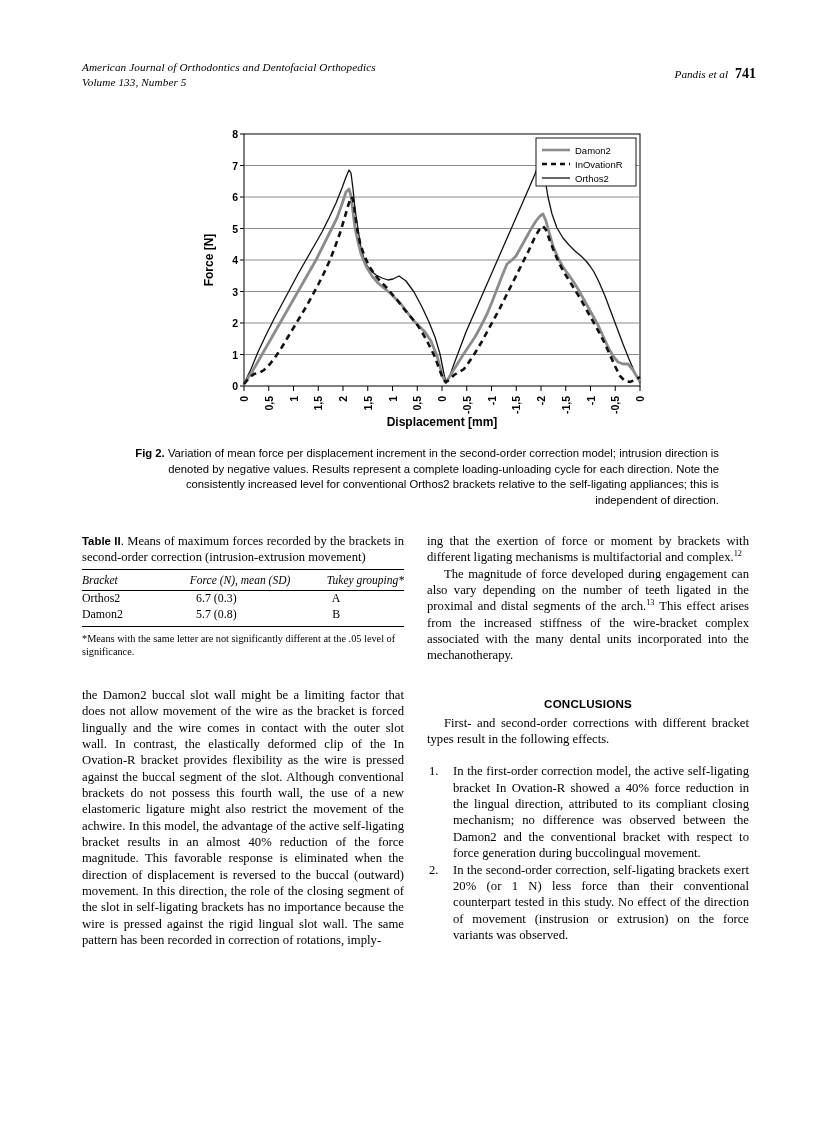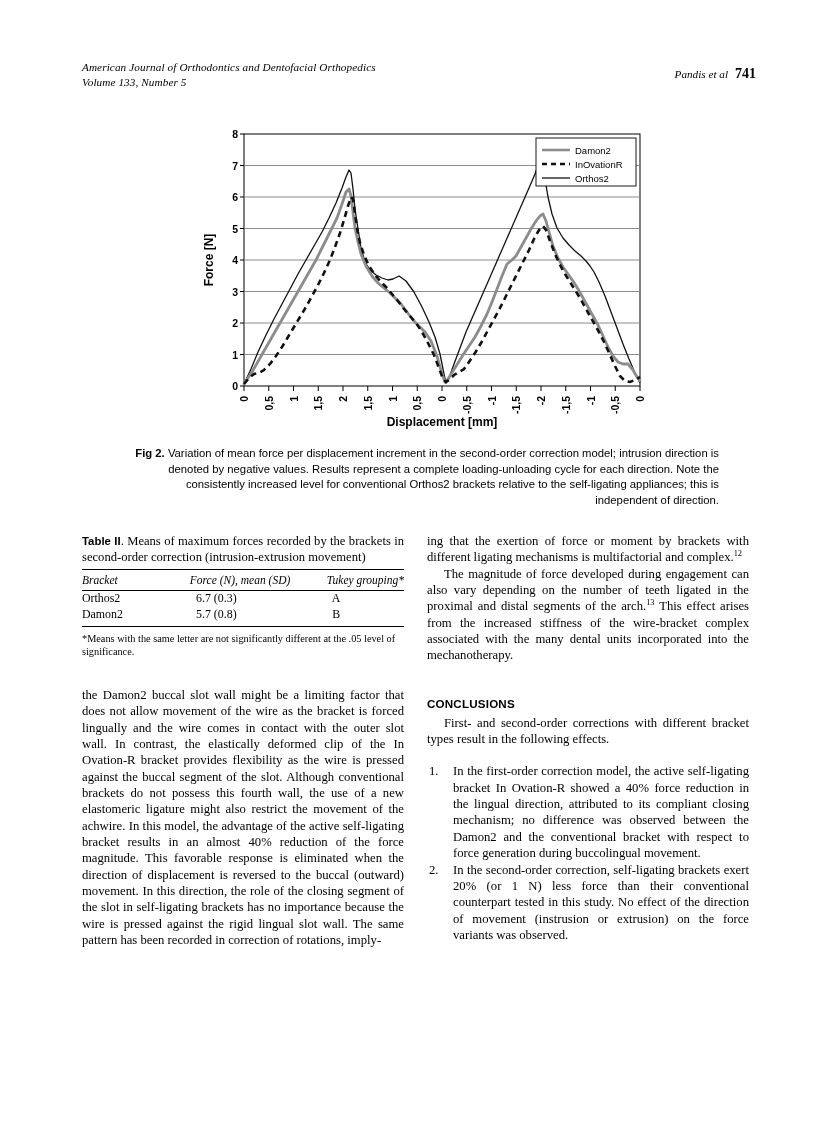--- a/index.html
+++ b/index.html
@@ -330,21 +330,21 @@
 
     <p class="body gap-before" style="margin-top:29px;">the Damon2 buccal slot wall might be a limiting factor that does not allow movement of the wire as the bracket is forced lingually and the wire comes in contact with the outer slot wall. In contrast, the elastically deformed clip of the In Ovation-R bracket provides flexibility as the wire is pressed against the buccal segment of the slot. Although conventional brackets do not possess this fourth wall, the use of a new elastomeric ligature might also restrict the movement of the achwire. In this model, the advantage of the active self-ligating bracket results in an almost 40% reduction of the force magnitude. This favorable response is eliminated when the direction of displacement is reversed to the buccal (outward) movement. In this direction, the role of the closing segment of the slot in self-ligating brackets has no importance because the wire is pressed against the rigid lingual slot wall. The same pattern has been recorded in correction of rotations, imply-</p>
   </div>
 
   <div class="col-right">
 
     <p class="body"><span>ing that the exertion of force or moment by brackets with different ligating mechanisms is multifactorial and complex.</span><sup>12</sup></p>
 
     <p class="body indent"><span>The magnitude of force developed during engagement can also vary depending on the number of teeth ligated in the proximal and distal segments of the arch.</span><sup>13</sup><span> This effect arises from the increased stiffness of the wire-bracket complex associated with the many dental units incorporated into the mechanotherapy.</span></p>
 
-    <h2 class="section" style="margin-top:33px;">CONCLUSIONS</h2>
+    <h2 class="section" style="margin-top:33px;text-align:center;">CONCLUSIONS</h2>
 
     <p class="body indent">First- and second-order corrections with different bracket types result in the following effects.</p>
 
     <ol class="concl" style="margin-top:16px;">
       <li>
         <span class="num">1.</span><span>In the first-order correction model, the active self-ligating bracket In Ovation-R showed a 40% force reduction in the lingual direction, attributed to its compliant closing mechanism; no difference was observed between the Damon2 and the conventional bracket with respect to force generation during buccolingual movement.</span>
       </li>
       <li>
         <span class="num">2.</span><span>In the second-order correction, self-ligating brackets exert 20% (or 1 N) less force than their conventional counterpart tested in this study. No effect of the direction of movement (instrusion or extrusion) on the force variants was observed.</span>
       </li>

